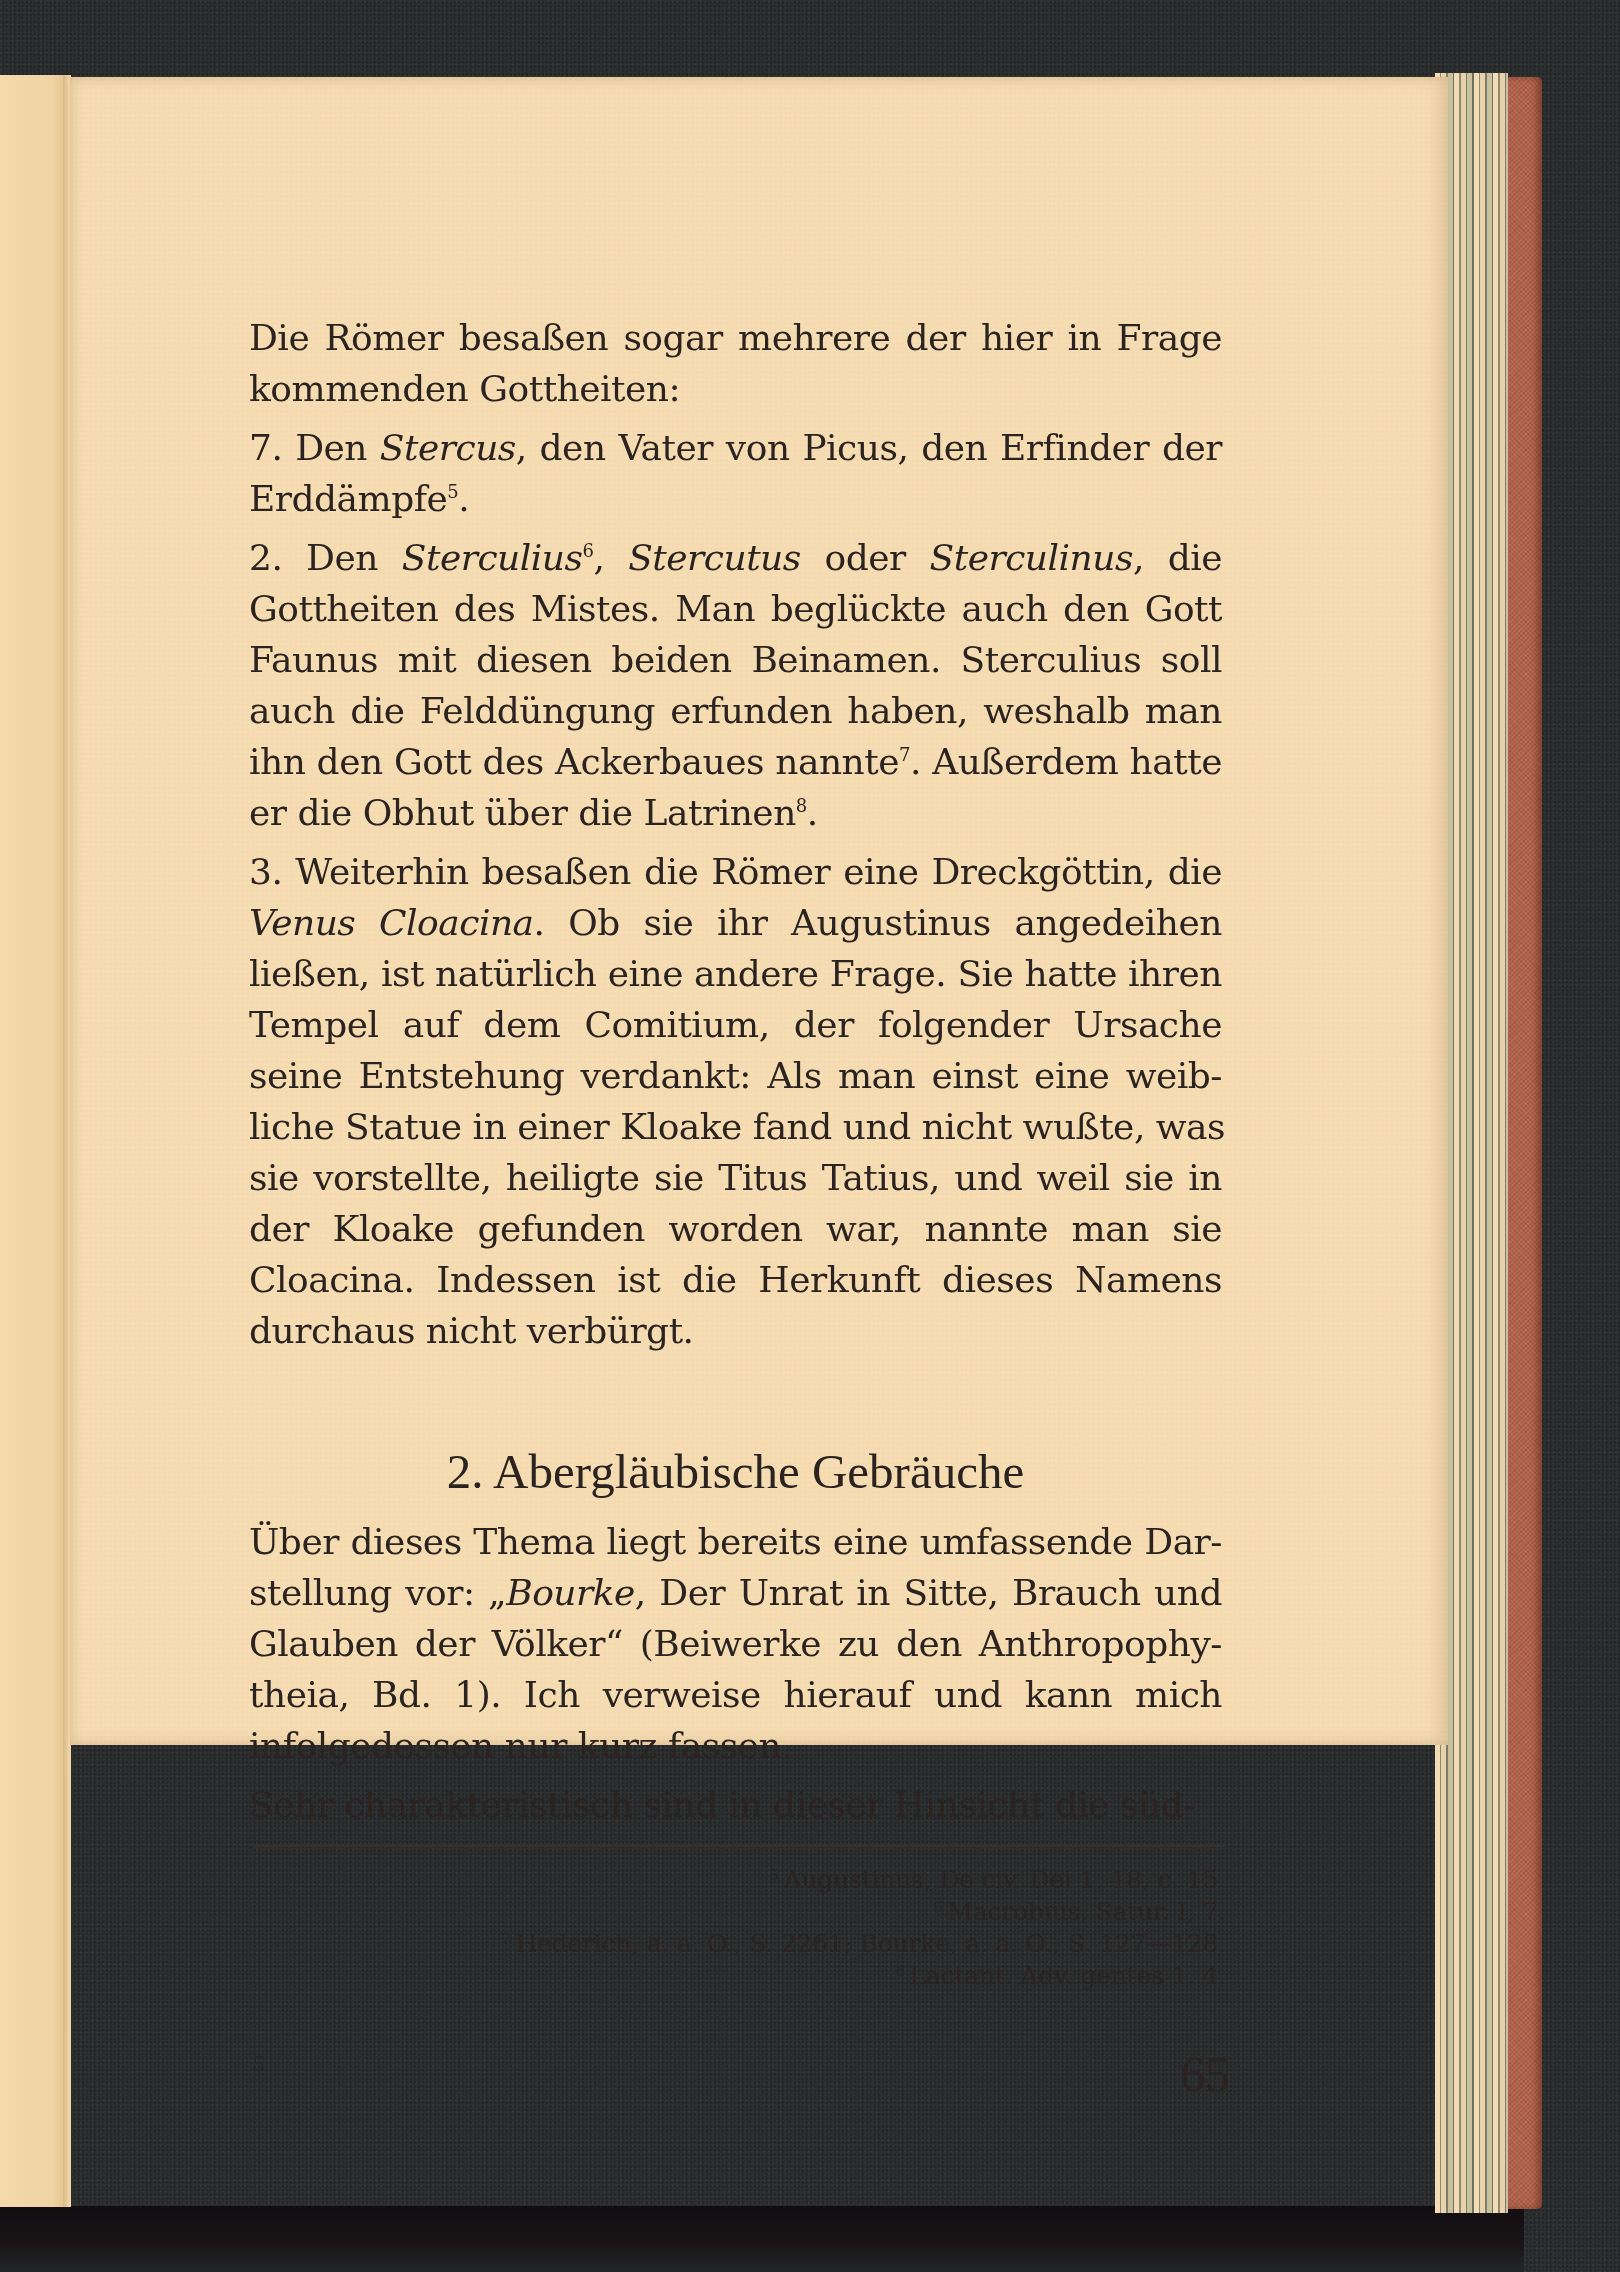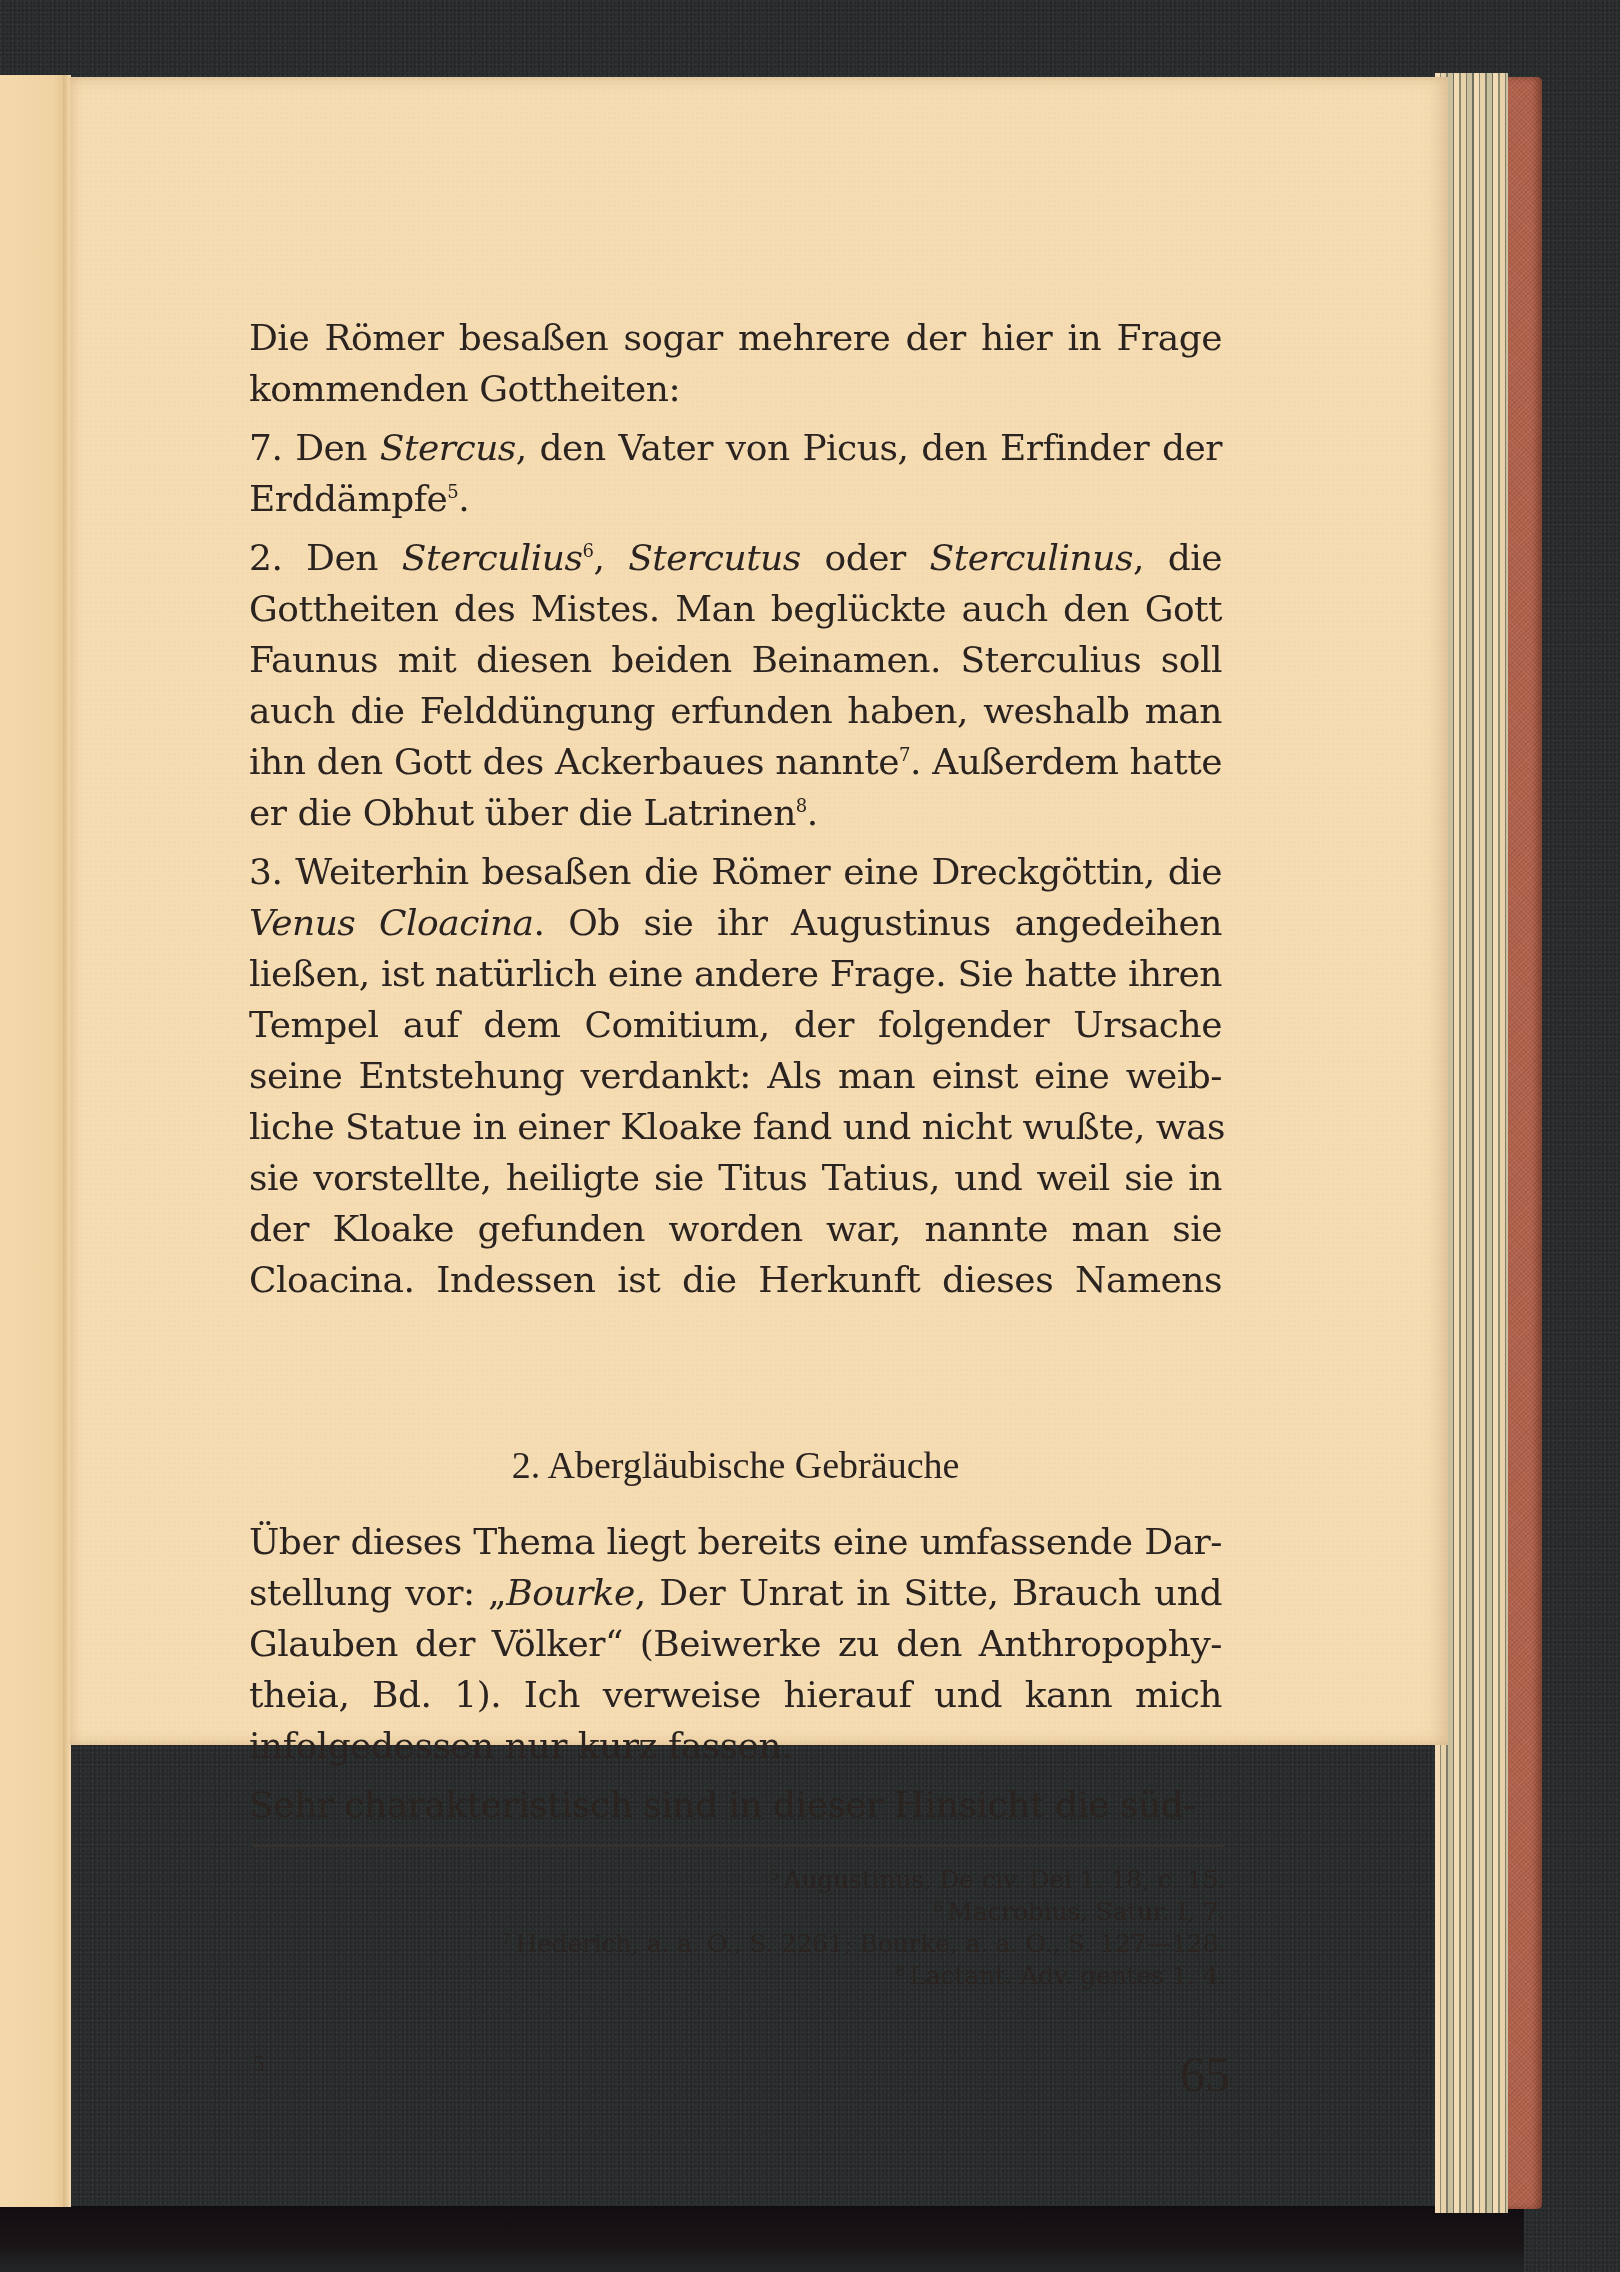--- a/index.html
+++ b/index.html
@@ -57,21 +57,21 @@
       font-family: "DejaVu Serif", serif;
       letter-spacing: -0.5px;
     }
     .para { margin: 0 0 8px 0; }
     .para .ln { display: block; text-align: justify; text-align-last: justify; white-space: nowrap; }
     .para .ln.last { text-align-last: left; }
     sup.fn { font-size: 18px; vertical-align: 13px; line-height: 0; }
     em { font-style: italic; }
     .heading {
       position: absolute; left: 179px; top: 1366px; width: 973px;
-      text-align: center; font-size: 38px; color: #2a2320;
+      text-align: center; font-size: 49px; color: #2a2320;
       font-family: "Liberation Serif", serif;
     }
     .text-block-2 { top: 1439px; }
     .rule {
       position: absolute; left: 183px; top: 1768px; width: 971px; height: 1.6px;
       background: #3a302a;
     }
     .footnotes {
       position: absolute; left: 183px; top: 1787px; width: 973px;
       font-size: 25px; line-height: 32px; color: #2a2320;
@@ -119,20 +119,21 @@
       <div class="para">
         <span class="ln"><span>3. Weiterhin besaßen die Römer eine Dreckgöttin, die</span></span>
         <span class="ln"><em>Venus Cloacina</em><span>. Ob sie ihr Augustinus angedeihen</span></span>
         <span class="ln"><span>ließen, ist natürlich eine andere Frage. Sie hatte ihren</span></span>
         <span class="ln"><span>Tempel auf dem Comitium, der folgender Ursache</span></span>
         <span class="ln"><span>seine Entstehung verdankt: Als man einst eine weib-</span></span>
         <span class="ln"><span>liche Statue in einer Kloake fand und nicht wußte, was</span></span>
         <span class="ln"><span>sie vorstellte, heiligte sie Titus Tatius, und weil sie in</span></span>
         <span class="ln"><span>der Kloake gefunden worden war, nannte man sie</span></span>
         <span class="ln"><span>Cloacina. Indessen ist die Herkunft dieses Namens</span></span>
+        <span class="ln last"><span>durchaus nicht verbürgt.</span></span>
       </div>
     </div>
 
   <div class="heading">2. Abergläubische Gebräuche</div>
 
   <div class="text-block text-block-2" id="body-2">
       <div class="para">
         <span class="ln"><span>Über dieses Thema liegt bereits eine umfassende Dar-</span></span>
         <span class="ln"><span>stellung vor: „</span><em>Bourke</em><span>, Der Unrat in Sitte, Brauch und</span></span>
         <span class="ln"><span>Glauben der Völker“ (Beiwerke zu den Anthropophy-</span></span>

